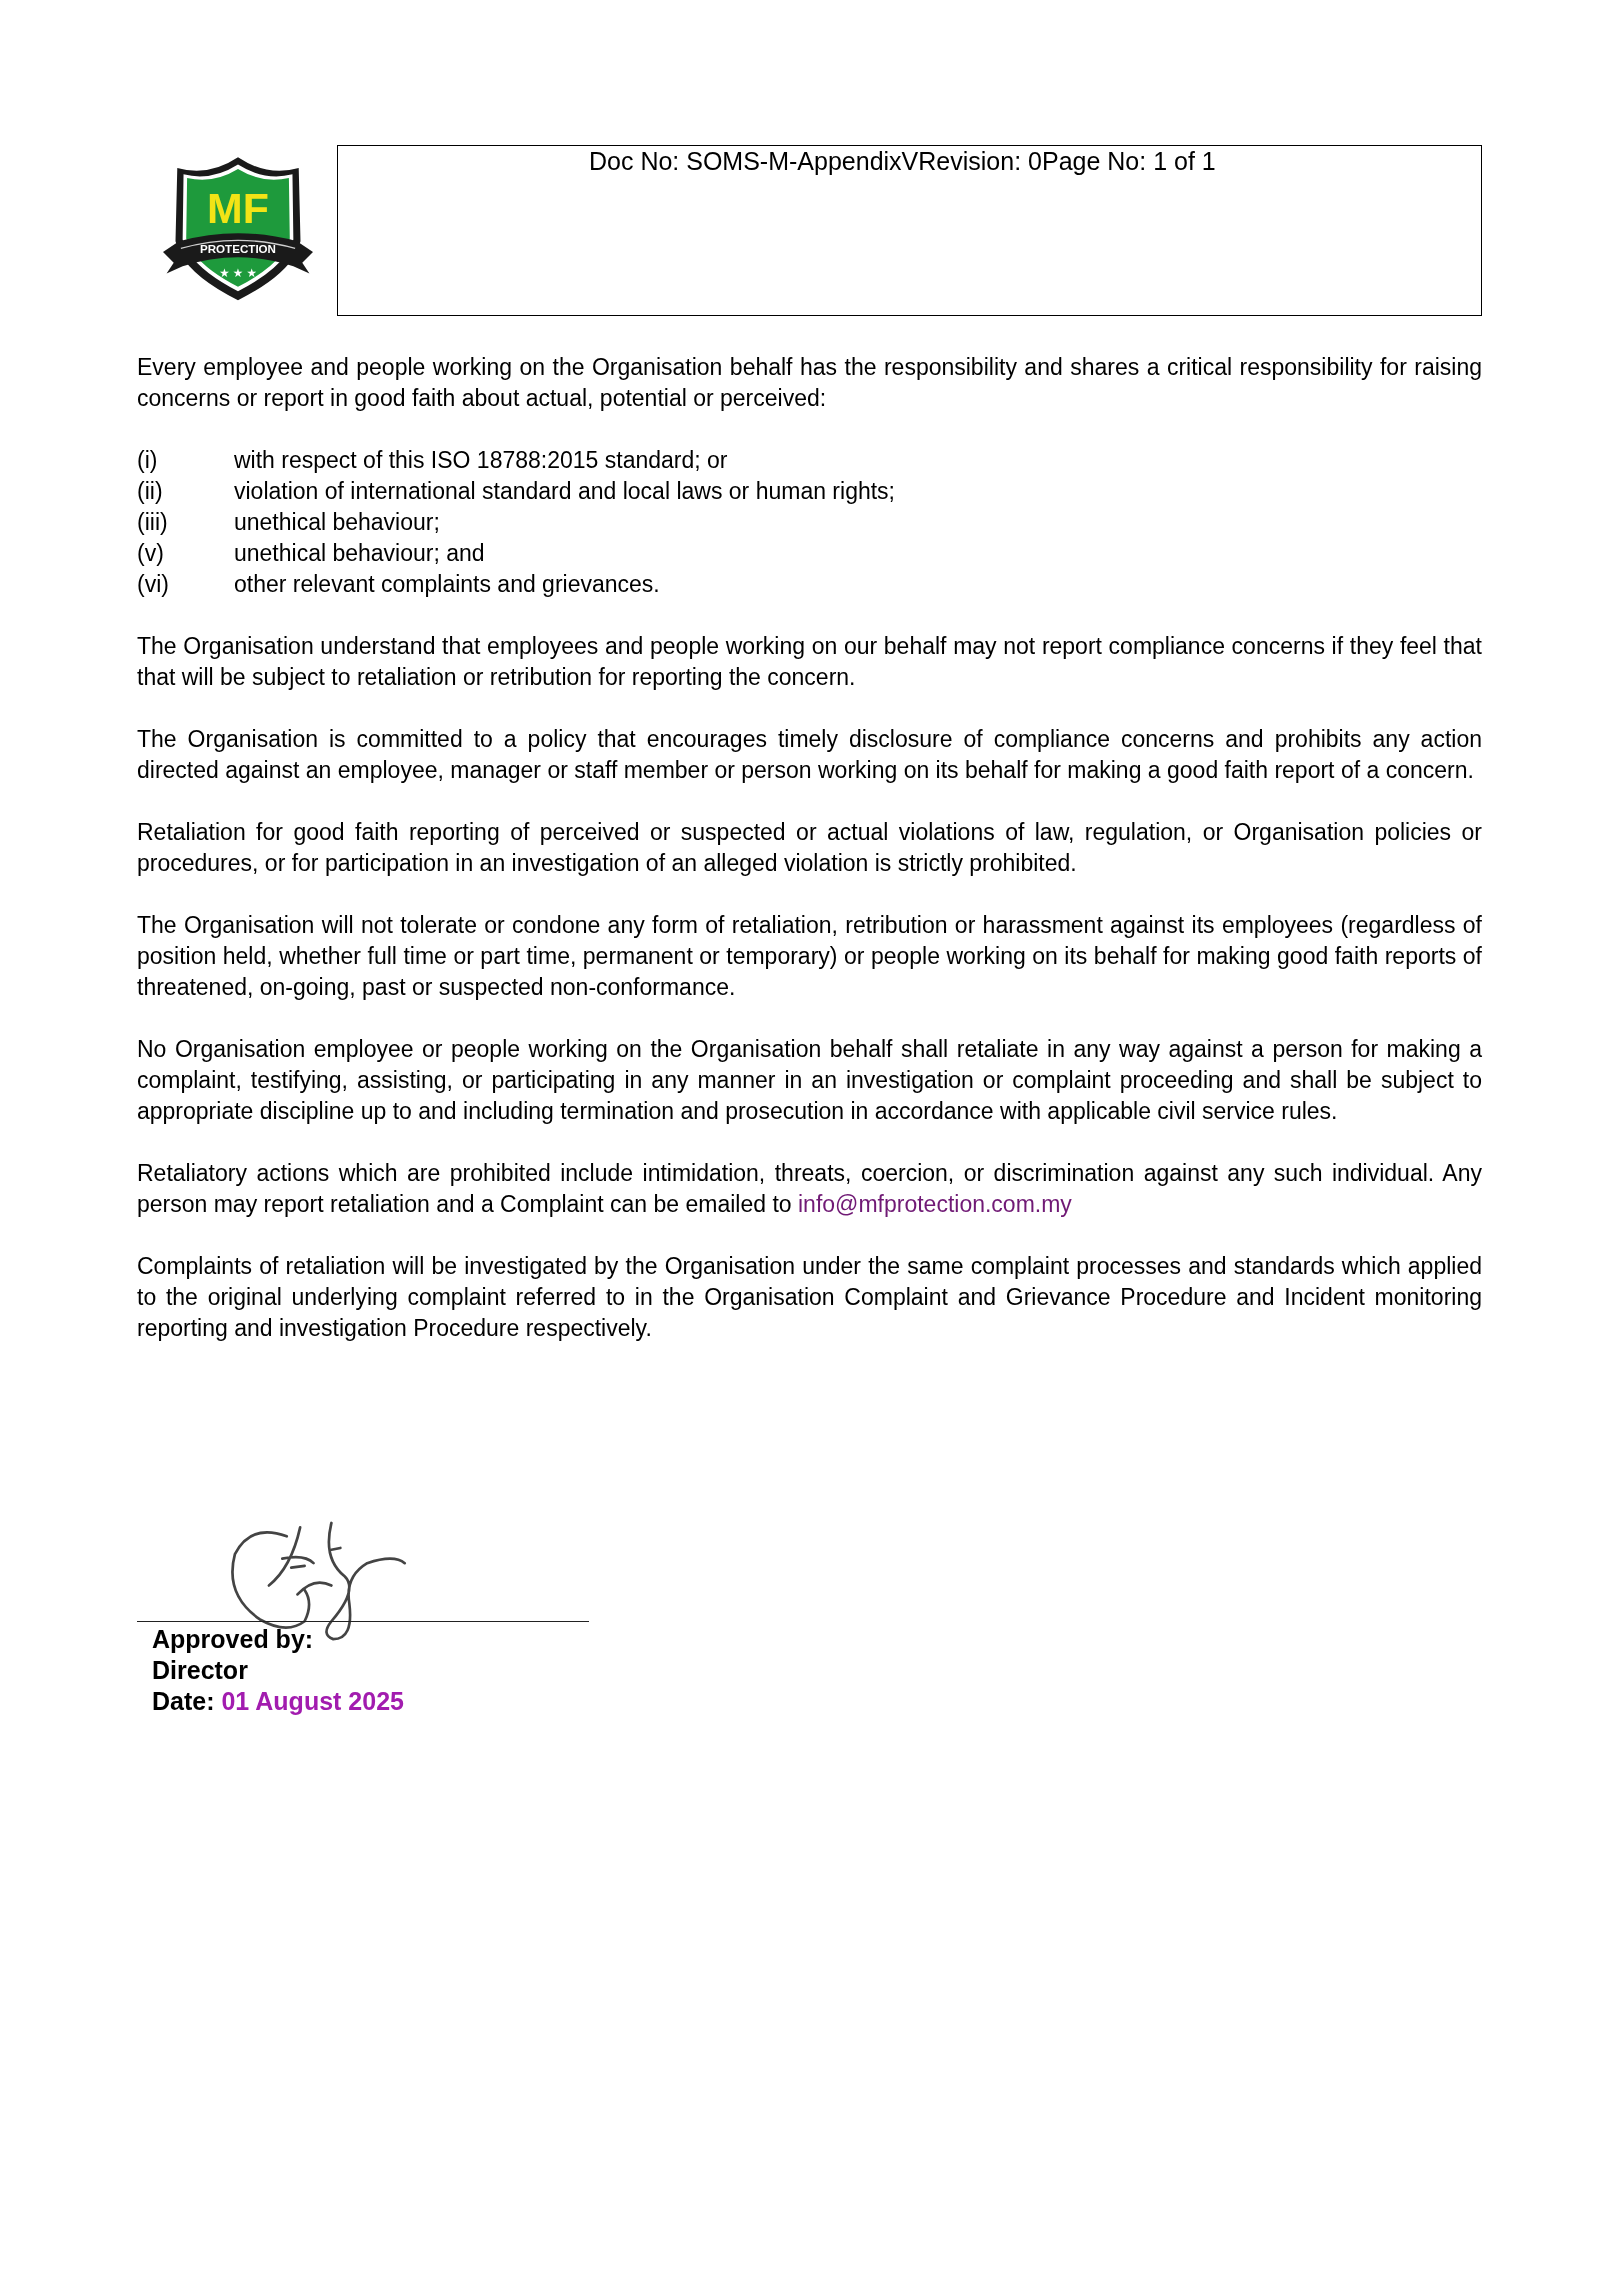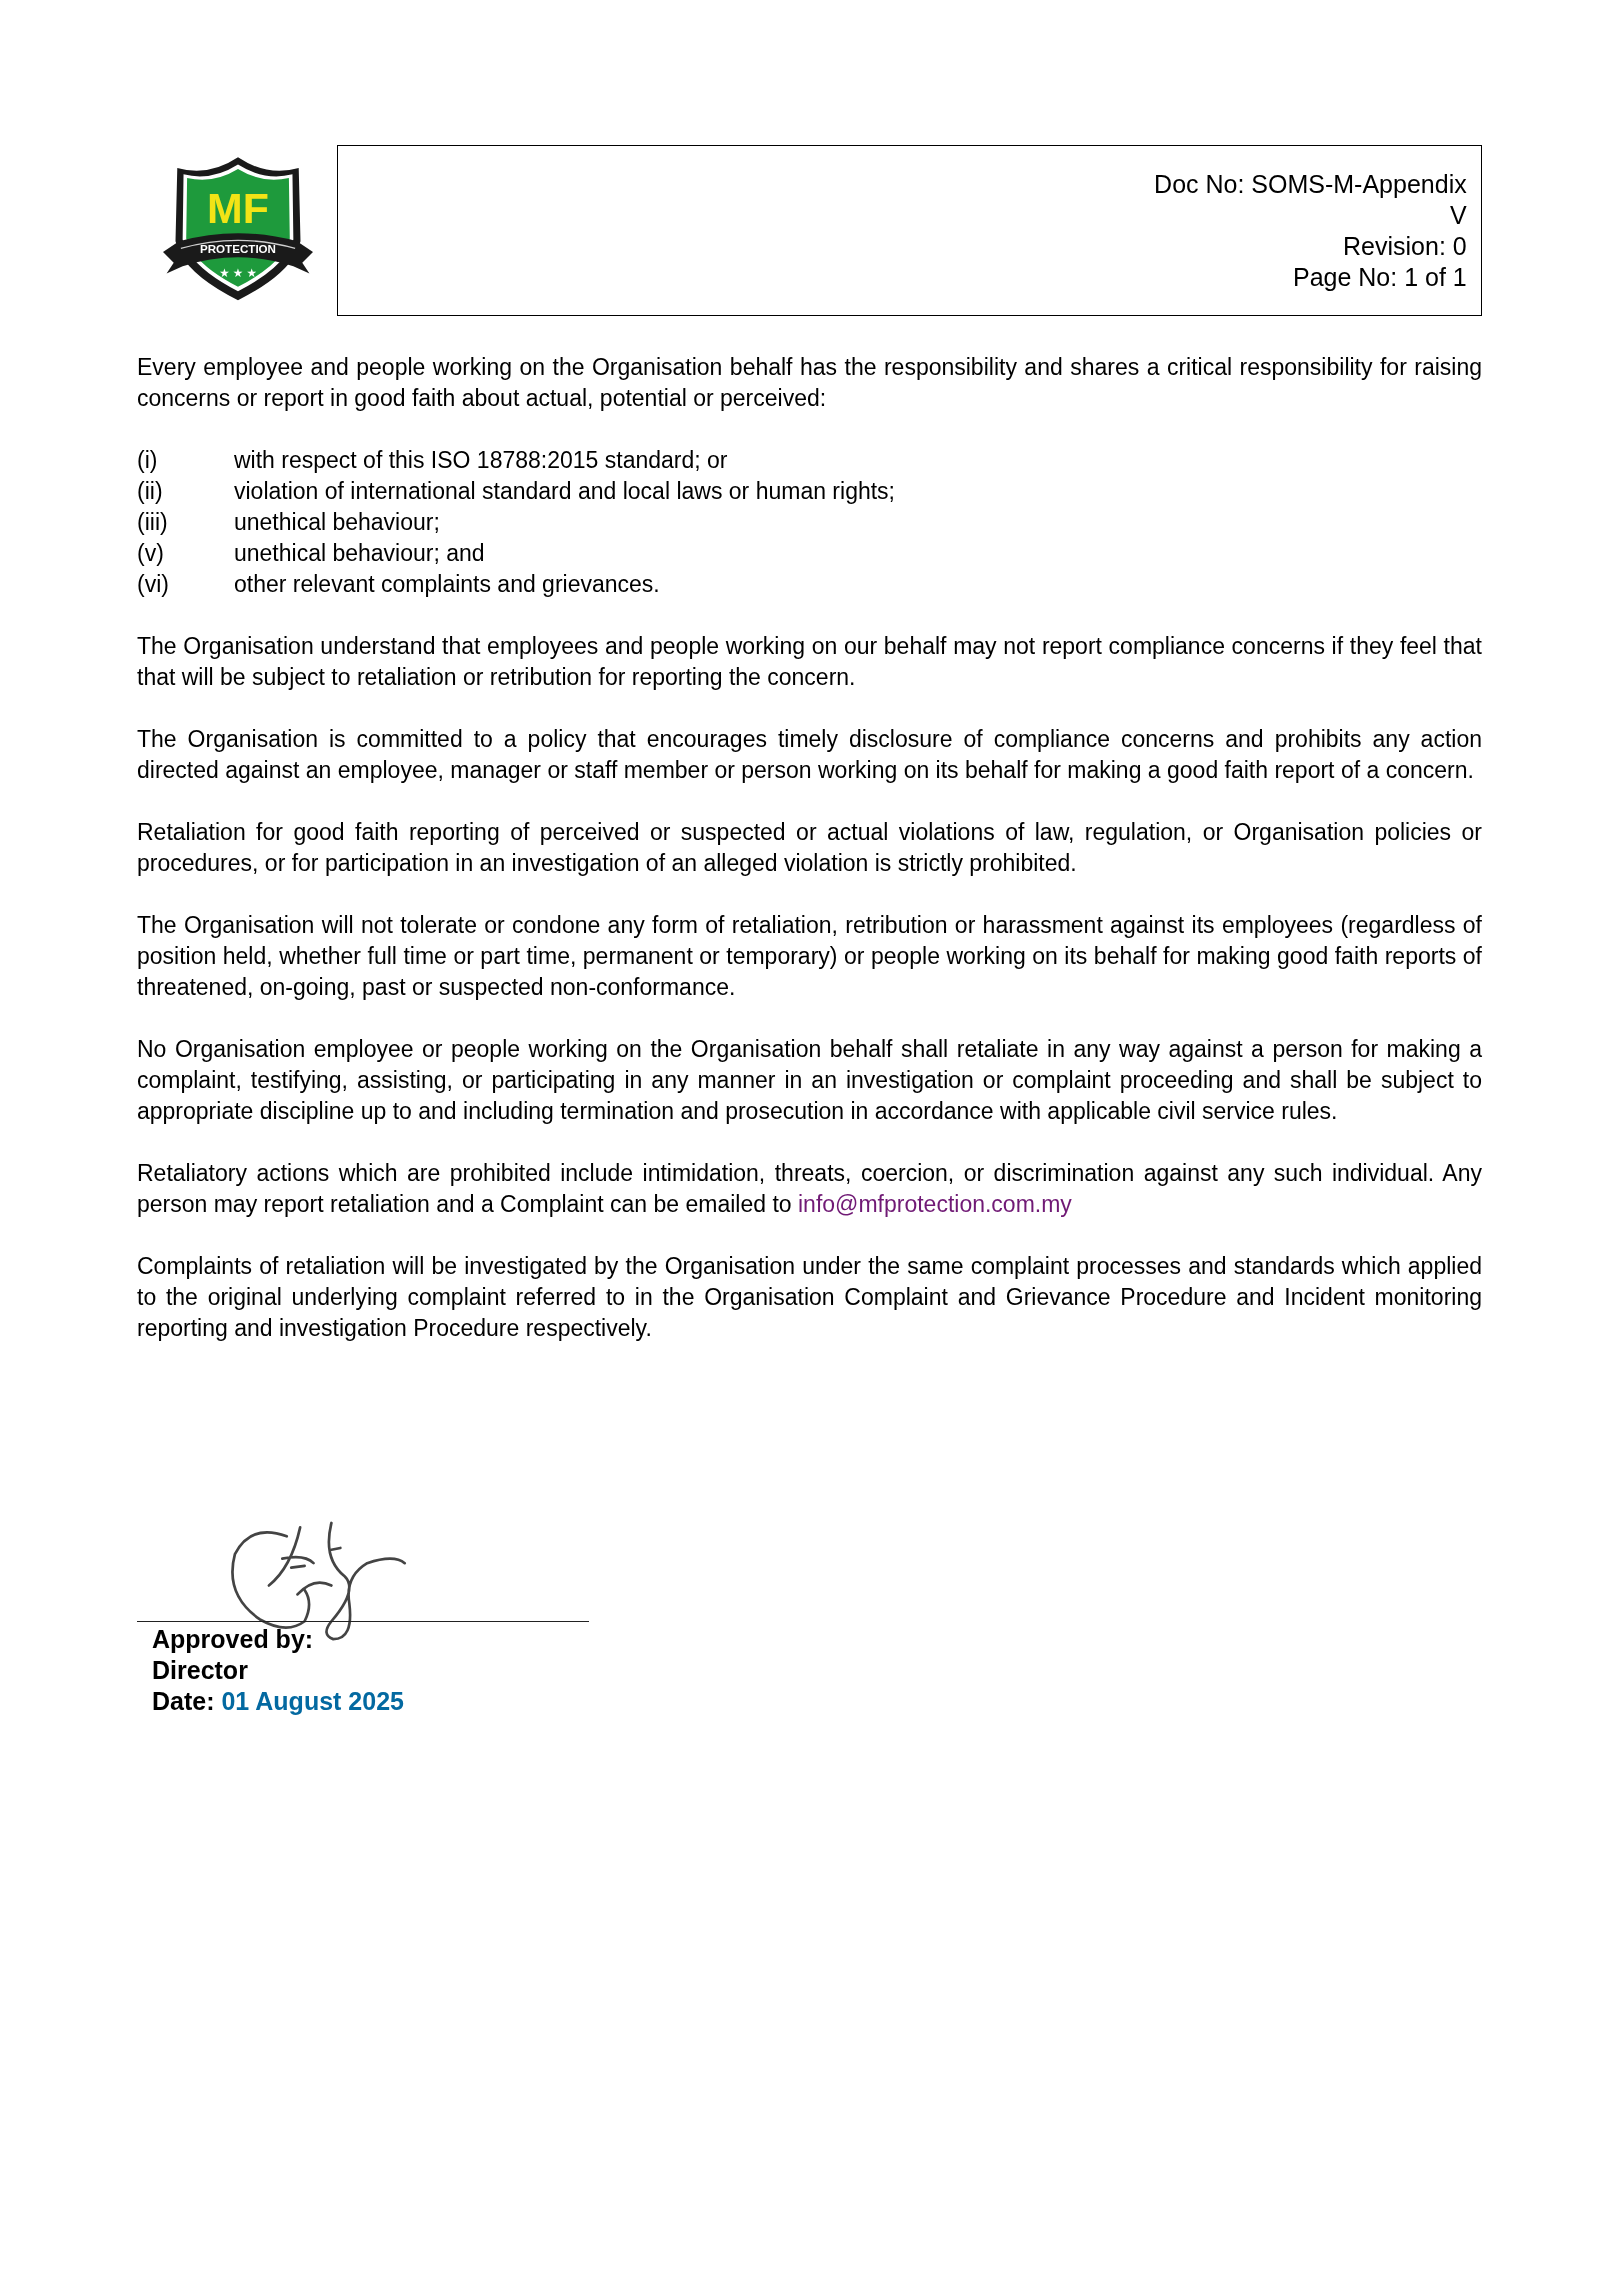--- a/index.html
+++ b/index.html
@@ -3,32 +3,32 @@
 <meta charset="utf-8">
 <style>
   html, body { margin: 0; padding: 0; background: #ffffff; }
   body { width: 1622px; height: 2293px; position: relative; overflow: hidden;
          font-family: "Liberation Sans", sans-serif; color: #000; }
   .logo { position: absolute; left: 159px; top: 152px; width: 158px; height: 150px; }
   .hdr-table { position: absolute; left: 337px; top: 145px; width: 1145px; height: 171px;
                border: 1.8px solid #000; box-sizing: border-box; display: flex; }
   .hdr-title { width: 768px; border-right: 1.8px solid #000; display: flex; align-items: center;
                justify-content: center; font-weight: bold; font-size: 26px; box-sizing: border-box; }
-  .hdr-meta { flex: 1; display: flex; flex-direction: column; justify-content: center;
+  .hdr-meta { flex: 1; display: flex; flex-direction: row; justify-content: center;
               text-align: right; padding-right: 14.3px; font-size: 25px; line-height: 31px; }
   .body { position: absolute; left: 137px; top: 352px; width: 1345px; font-size: 23px; line-height: 31px; }
   .body p { margin: 0 0 31px 0; text-align: justify; }
   .list { margin: 0 0 31px 0; padding: 0; list-style: none; }
   .list li { display: flex; }
   .list .num { width: 97px; flex: none; }
   .email { color: #701a75; }
   .sig-line { position: absolute; left: 137px; top: 1621px; width: 452px; height: 0;
               border-top: 1.8px solid #222; }
   .approval { position: absolute; left: 152px; top: 1624px; font-weight: bold; font-size: 25px; line-height: 31px; }
-  .date-val { color: #0369a1; }
+  .date-val { color: #a21caf; }
   .sig-svg { position: absolute; left: 215px; top: 1514px; }
 </style>
 </head>
 <body>
 
 <div class="logo">
   <svg width="158" height="150" viewBox="0 0 176 168">
     <path d="M20 18 Q55 28 88 6 Q121 28 156 18 L158 100 Q150 135 88 166 Q26 135 18 100 Z" fill="#1a1a1a"></path>
     <path d="M27 25 Q58 33 88 14 Q118 33 149 25 L150 98 Q142 128 88 156 Q34 128 26 98 Z" fill="#ffffff"></path>
     <path d="M31 29 Q60 36 88 19 Q116 36 145 29 L146 97 Q138 125 88 151 Q38 125 30 97 Z" fill="#1e9a3c"></path>

